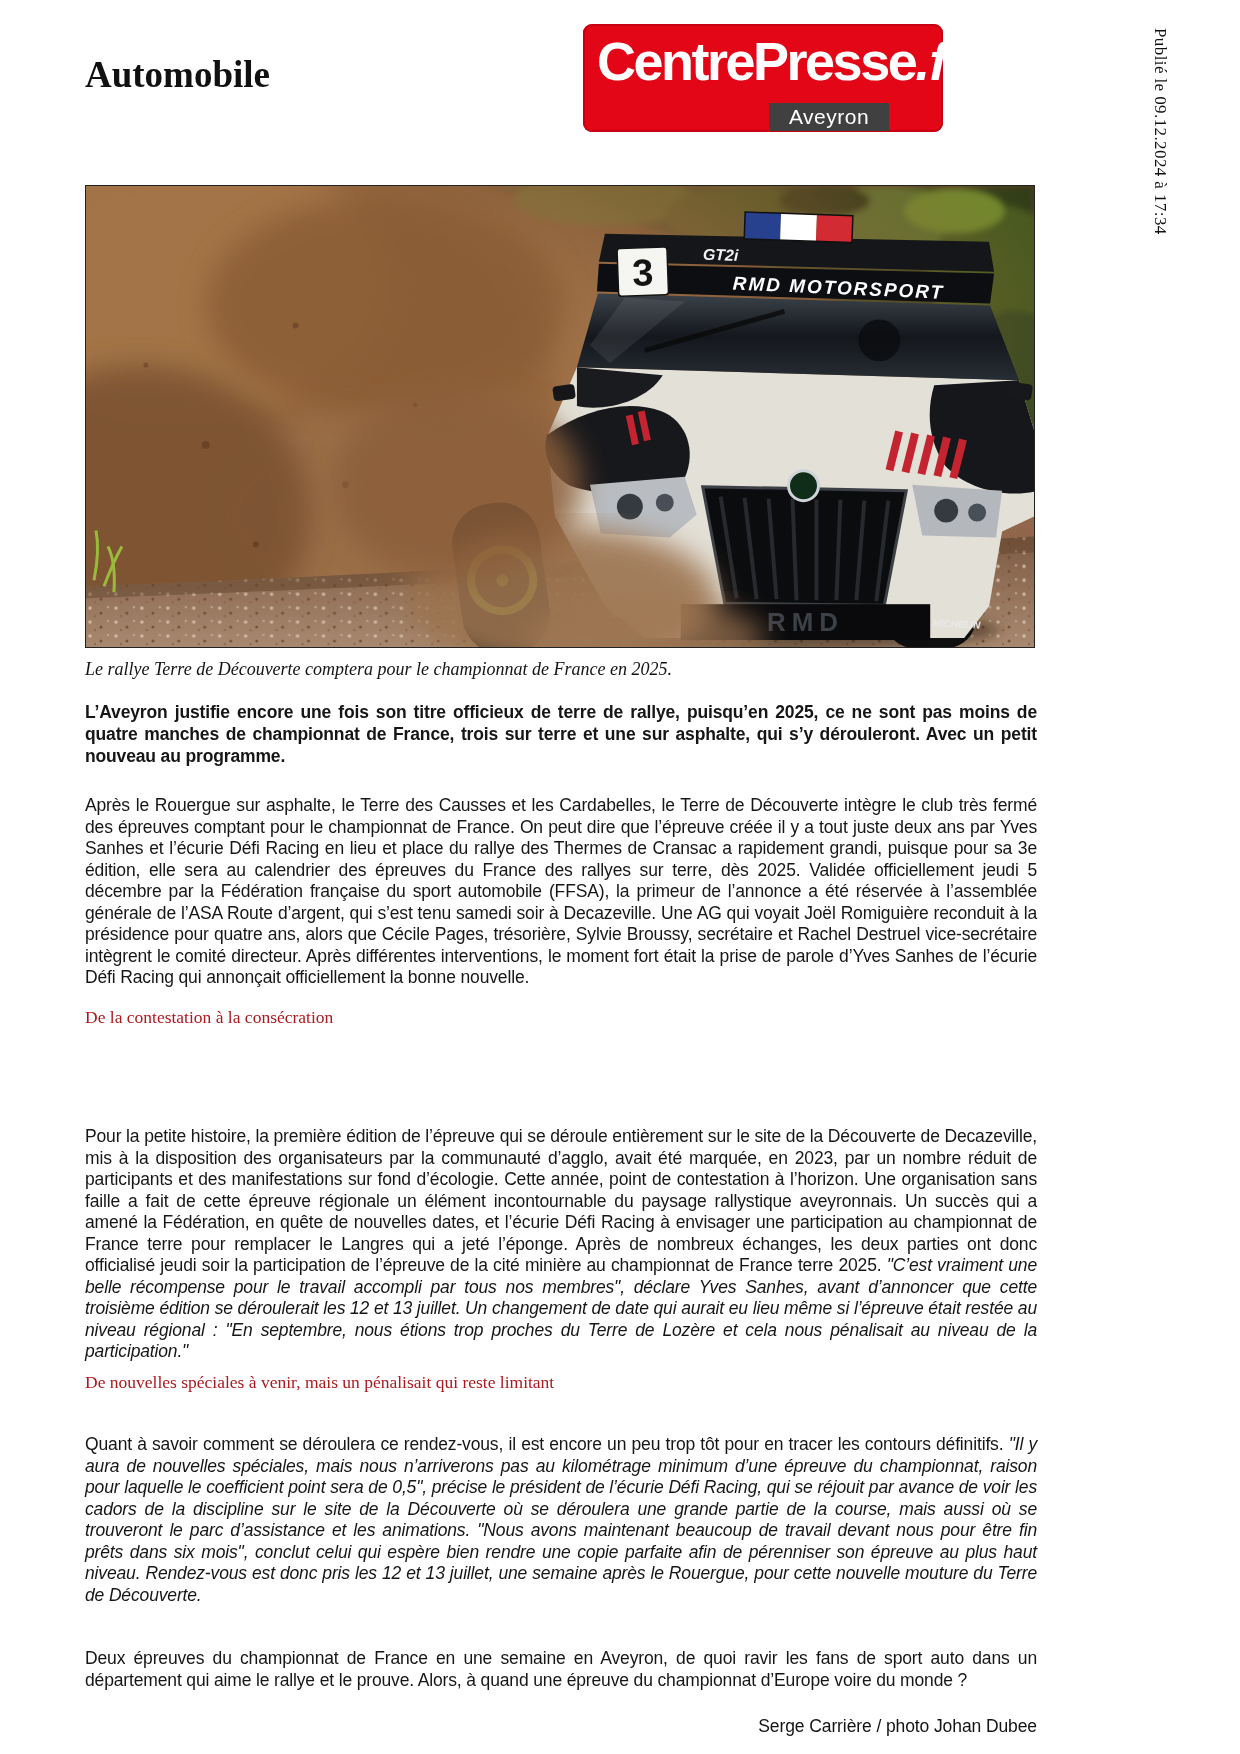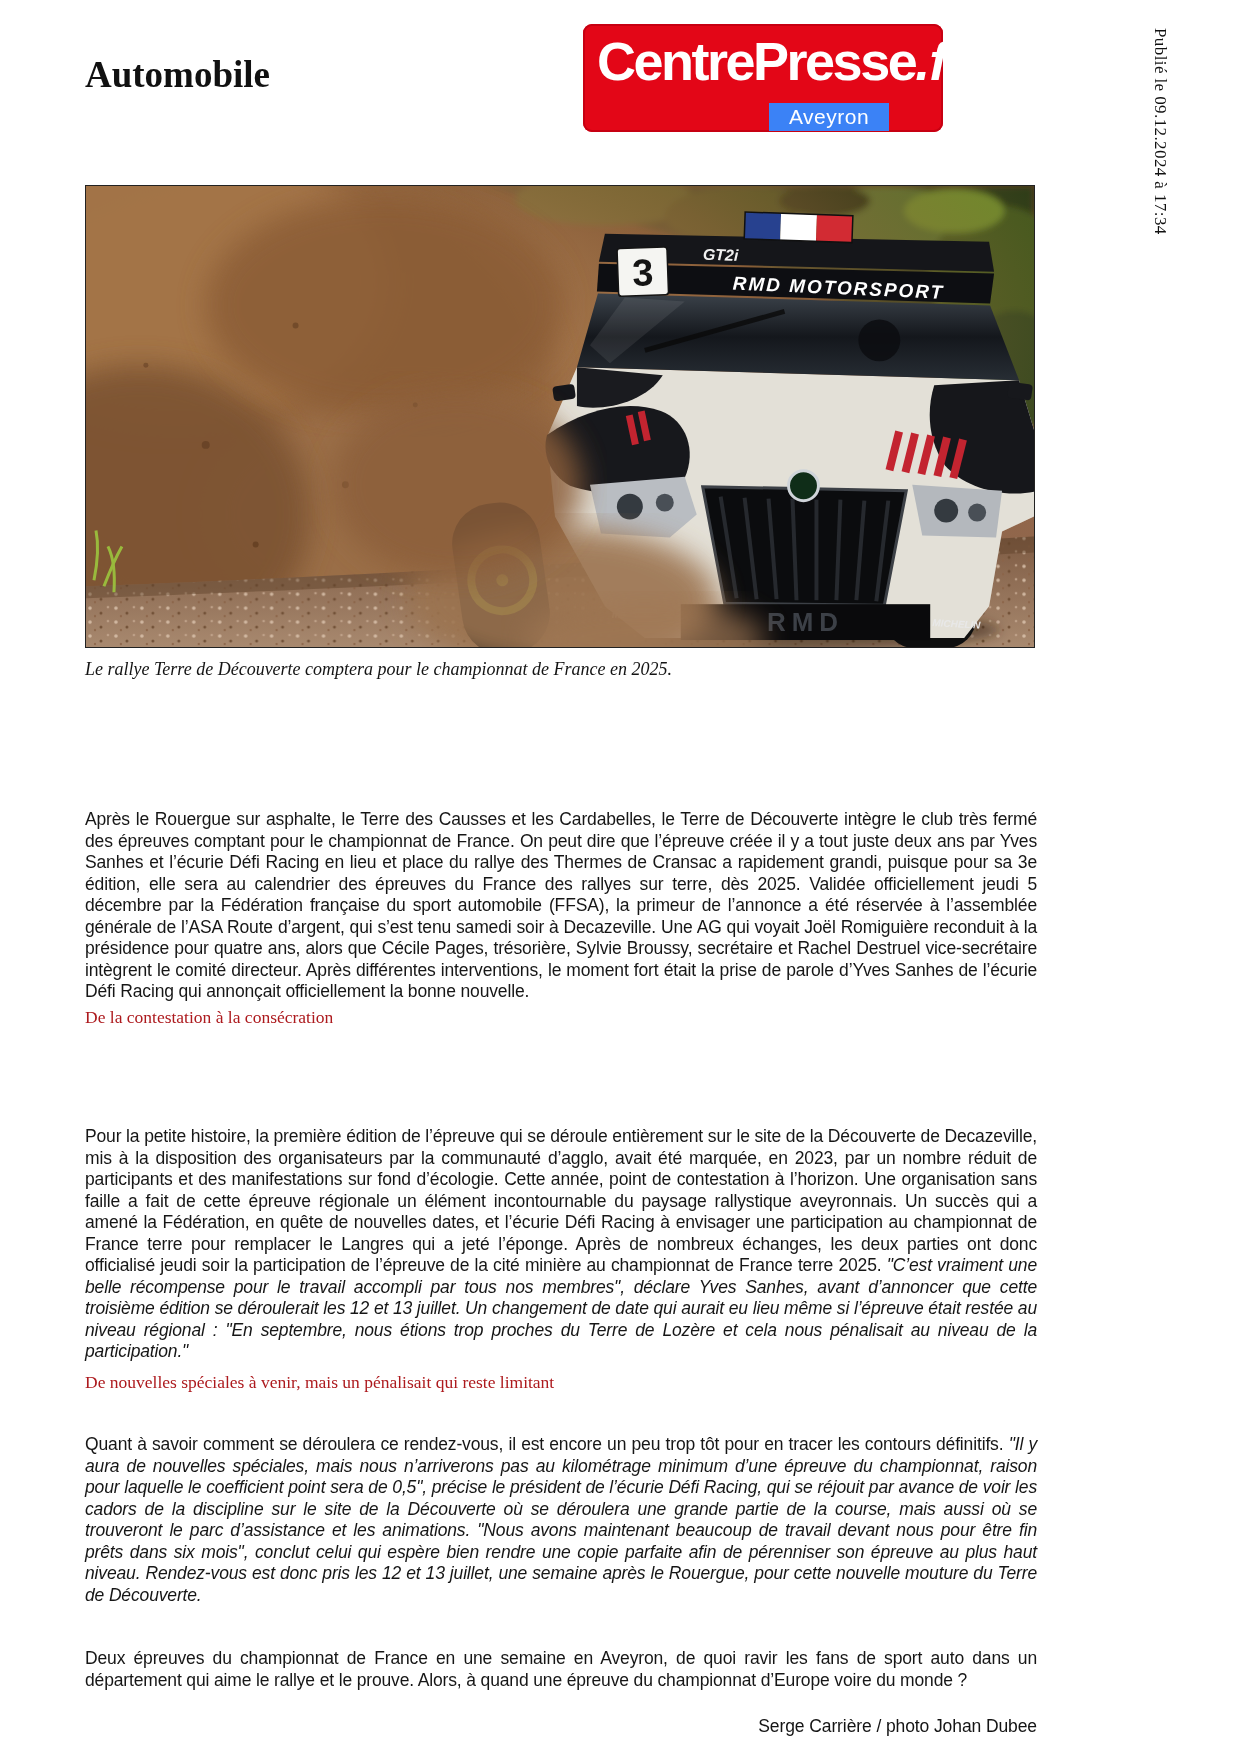--- a/index.html
+++ b/index.html
@@ -19,21 +19,21 @@
     position:absolute; left:583px; top:24px; width:360px; height:108px;
     background:#e30617; border-radius:9px; box-shadow:inset 0 0 0 2px #c70012;
   }
   .logo-text{
     position:absolute; left:14px; top:10px; white-space:nowrap;
     font-weight:700; font-size:54px; line-height:1; color:#ffffff; letter-spacing:-2.5px;
   }
   .logo-fr{ font-style:italic; font-weight:700; letter-spacing:-1px;text-align:center; }
   .logo-region{
     position:absolute; left:186px; top:79px; width:120px; height:28px;
-    background:#3b82f6; color:#fff; text-align:center;
+    background:#404040; color:#fff; text-align:center;
     font-size:21px; line-height:27px; font-weight:400; letter-spacing:.5px;
   }
   .published{
     position:absolute; left:1150px; top:28px;
     writing-mode:vertical-rl;
     font-family:"Liberation Serif", serif; font-size:17px; color:#111; letter-spacing:.4px;
   }
   .title{
     position:absolute; left:85px; top:136px; width:950px;
     font-family:"Liberation Serif", serif; font-weight:700; font-size:30px; line-height:1.1; color:#0d0d0d;
@@ -52,21 +52,21 @@
   .intro{
     position:absolute; left:85px; top:701px; width:952px;
     font-weight:700; font-size:17.5px; line-height:22px;
     text-align:justify; letter-spacing:-0.15px; hyphens:auto; color:#161616;
   }
   .para{
     position:absolute; left:85px; width:952px;
     font-size:17.5px; line-height:21.5px; text-align:justify;
     letter-spacing:-0.15px; hyphens:auto; color:#161616;
   }
-  .p1{ top:795px;margin-top:14px; }
+  .p1{ top:795px; }
   .p2{ top:1126px; }
   .p3{ top:1434px; }
   .p4{ top:1648px; }
   .it{ font-style:italic; }
   .h-red{
     position:absolute; left:85px;
     font-family:"Liberation Serif", serif; font-size:17.5px; font-weight:400;
     color:#ad1a1e;
   }
   .h1{ top:1007px; }
@@ -263,20 +263,21 @@
       <g>
         <ellipse cx="478" cy="415" rx="155" ry="72" fill="#9b7350" opacity=".9" filter="url(#b14)"></ellipse>
         <ellipse cx="372" cy="300" rx="125" ry="95" fill="#8c5f3a" opacity=".85" filter="url(#b14)"></ellipse>
         <ellipse cx="560" cy="455" rx="120" ry="40" fill="#a07854" opacity=".7" filter="url(#b14)"></ellipse>
       </g>
     </svg>
   </div>
 
   <div class="caption">Le rallye Terre de Découverte comptera pour le championnat de France en 2025.</div>
 
+  <p class="intro">L’Aveyron justifie encore une fois son titre officieux de terre de rallye, puisqu’en 2025, ce ne sont pas moins de quatre manches de championnat de France, trois sur terre et une sur asphalte, qui s’y dérouleront. Avec un petit nouveau au programme.</p>
 
   <p class="para p1">Après le Rouergue sur asphalte, le Terre des Causses et les Cardabelles, le Terre de Découverte intègre le club très fermé des épreuves comptant pour le championnat de France. On peut dire que l’épreuve créée il y a tout juste deux ans par Yves Sanhes et l’écurie Défi Racing en lieu et place du rallye des Thermes de Cransac a rapidement grandi, puisque pour sa 3e édition, elle sera au calendrier des épreuves du France des rallyes sur terre, dès 2025. Validée officiellement jeudi 5 décembre par la Fédération française du sport automobile (FFSA), la primeur de l’annonce a été réservée à l’assemblée générale de l’ASA Route d’argent, qui s’est tenu samedi soir à Decazeville. Une AG qui voyait Joël Romiguière reconduit à la présidence pour quatre ans, alors que Cécile Pages, trésorière, Sylvie Broussy, secrétaire et Rachel Destruel vice-secrétaire intègrent le comité directeur. Après différentes interventions, le moment fort était la prise de parole d’Yves Sanhes de l’écurie Défi Racing qui annonçait officiellement la bonne nouvelle.</p>
 
   <div class="h-red h1">De la contestation à la consécration</div>
 
   <p class="para p2"><span>Pour la petite histoire, la première édition de l’épreuve qui se déroule entièrement sur le site de la Découverte de Decazeville, mis à la disposition des organisateurs par la communauté d’agglo, avait été marquée, en 2023, par un nombre réduit de participants et des manifestations sur fond d’écologie. Cette année, point de contestation à l’horizon. Une organisation sans faille a fait de cette épreuve régionale un élément incontournable du paysage rallystique aveyronnais. Un succès qui a amené la Fédération, en quête de nouvelles dates, et l’écurie Défi Racing à envisager une participation au championnat de France terre pour remplacer le Langres qui a jeté l’éponge. Après de nombreux échanges, les deux parties ont donc officialisé jeudi soir la participation de l’épreuve de la cité minière au championnat de France terre 2025. </span><span class="it">"C’est vraiment une belle récompense pour le travail accompli par tous nos membres", déclare Yves Sanhes, avant d’annoncer que cette troisième édition se déroulerait les 12 et 13 juillet. Un changement de date qui aurait eu lieu même si l’épreuve était restée au niveau régional : "En septembre, nous étions trop proches du Terre de Lozère et cela nous pénalisait au niveau de la participation."</span></p>
 
   <div class="h-red h2">De nouvelles spéciales à venir, mais un pénalisait qui reste limitant</div>
 
   <p class="para p3"><span>Quant à savoir comment se déroulera ce rendez-vous, il est encore un peu trop tôt pour en tracer les contours définitifs. </span><span class="it">"Il y aura de nouvelles spéciales, mais nous n’arriverons pas au kilométrage minimum d’une épreuve du championnat, raison pour laquelle le coefficient point sera de 0,5", précise le président de l’écurie Défi Racing, qui se réjouit par avance de voir les cadors de la discipline sur le site de la Découverte où se déroulera une grande partie de la course, mais aussi où se trouveront le parc d’assistance et les animations. "Nous avons maintenant beaucoup de travail devant nous pour être fin prêts dans six mois", conclut celui qui espère bien rendre une copie parfaite afin de pérenniser son épreuve au plus haut niveau. Rendez-vous est donc pris les 12 et 13 juillet, une semaine après le Rouergue, pour cette nouvelle mouture du Terre de Découverte.</span></p>

